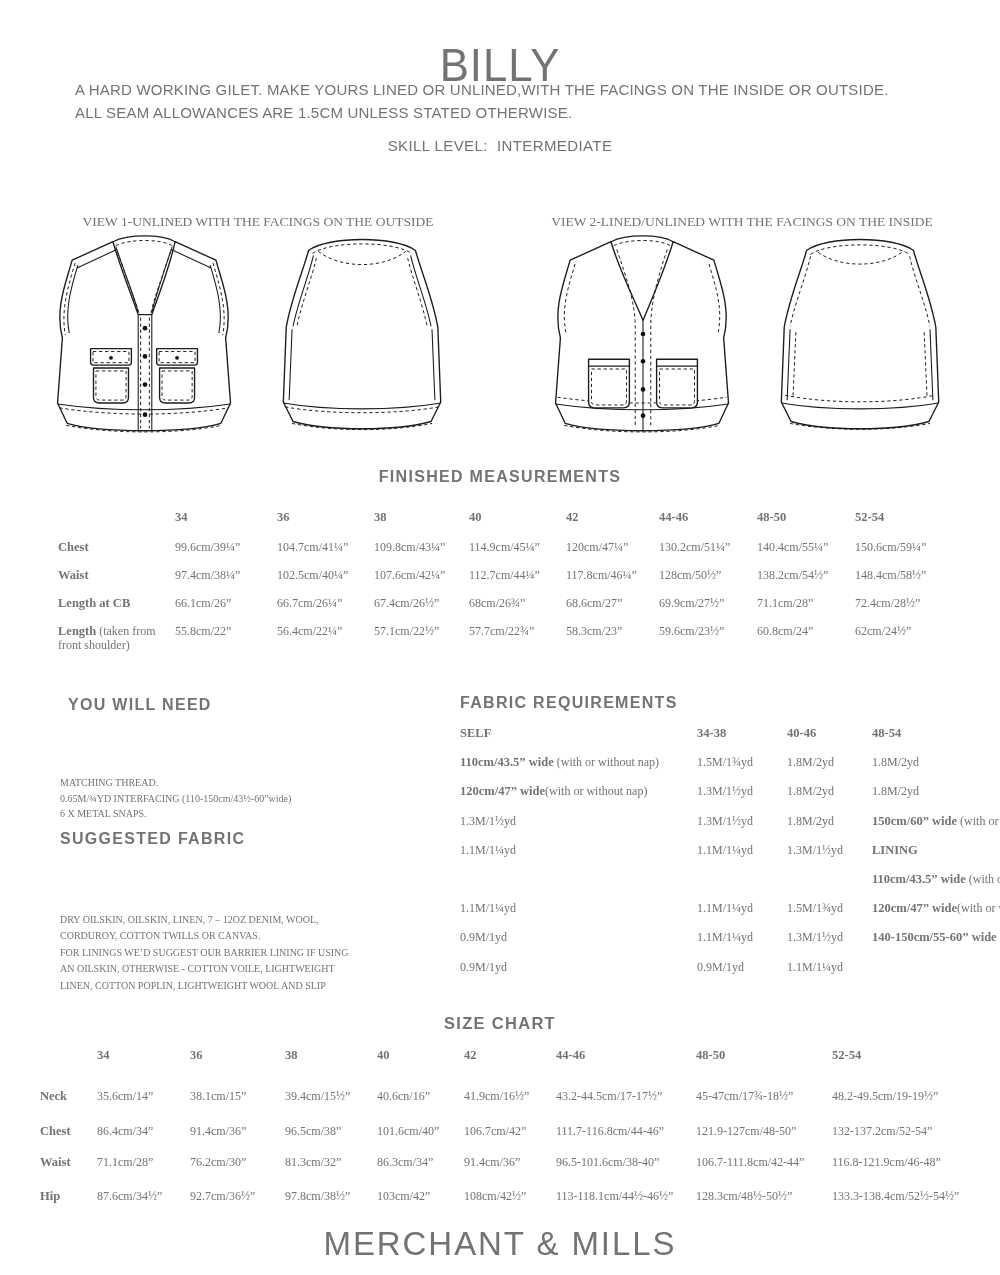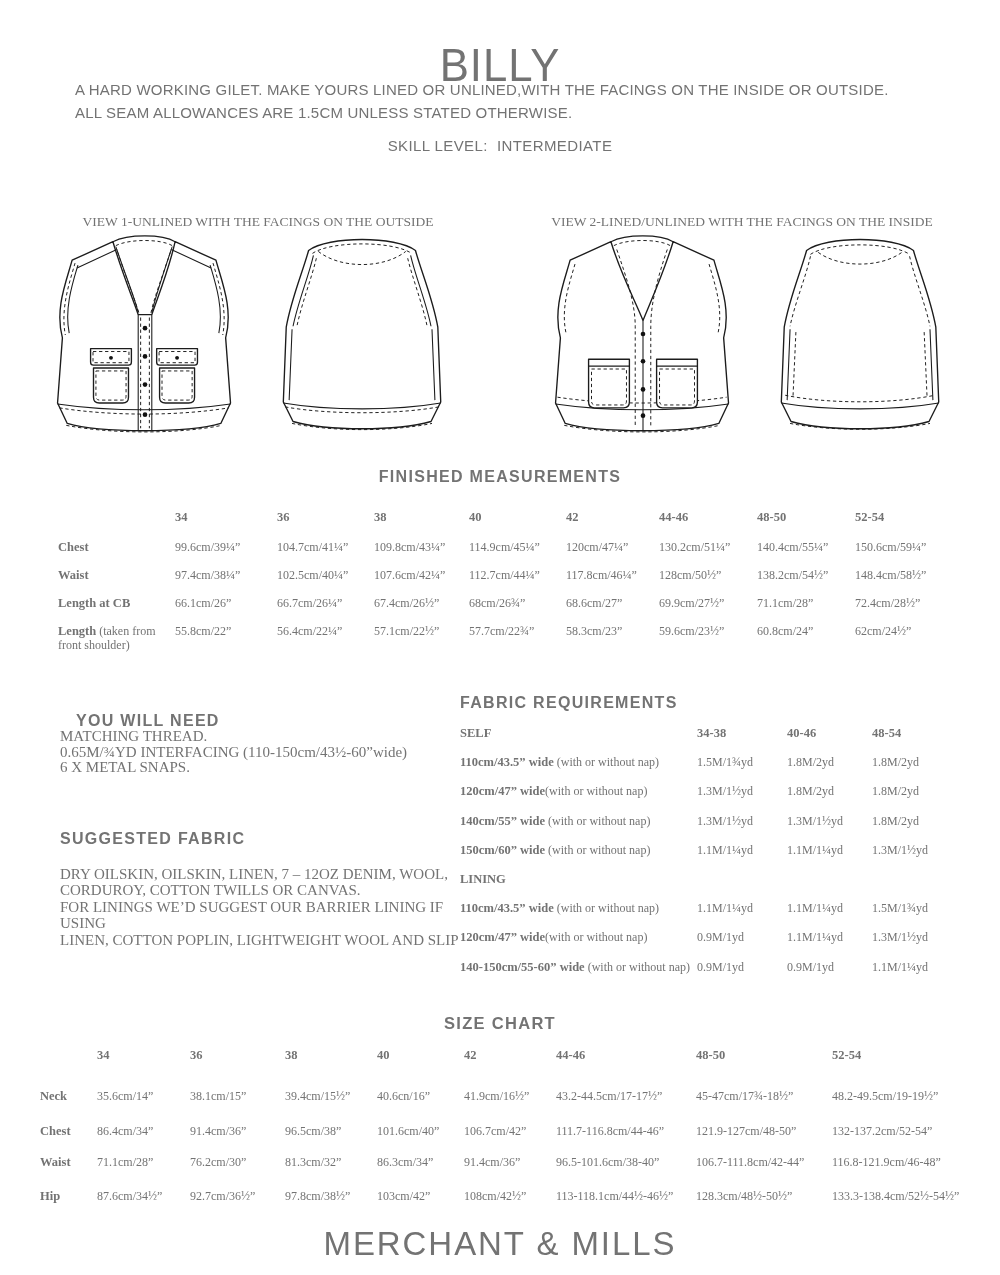--- a/index.html
+++ b/index.html
@@ -41,21 +41,21 @@
 
   .fm{left:58px;top:510px;width:900px;
       grid-template-columns:117px 102px 97px 95px 97px 93px 98px 98px 1fr;
       grid-template-rows:30px 28px 28px 28px 1fr;}
   .sc{left:40px;top:1048px;width:958px;
       grid-template-columns:57px 93px 95px 92px 87px 92px 140px 136px 1fr;
       grid-template-rows:41px 35px 31px 34px 1fr;}
   .fr{left:460px;top:726px;width:538px;
       grid-template-columns:237px 90px 85px 1fr;grid-auto-rows:29.2px;}
 
-  .block{position:absolute;font-size:15px;line-height:16.4px;}
+  .block{position:absolute;font-size:10px;line-height:16.4px;margin-top:46px;}
   .ywn-text{left:60px;top:729px;width:400px;line-height:15.6px;}
   .sf-text{left:60px;top:866px;width:400px;}
 
   .footer{position:absolute;top:1224px;left:0;width:1000px;text-align:center;
           font-family:"Liberation Sans",sans-serif;font-size:34px;letter-spacing:2px;
           transform:scaleX(.97);}
 </style>
 </head>
 <body>
 
@@ -191,32 +191,33 @@
     <div class="c">55.8cm/22”</div>
     <div class="c">56.4cm/22¼”</div>
     <div class="c">57.1cm/22½”</div>
     <div class="c">57.7cm/22¾”</div>
     <div class="c">58.3cm/23”</div>
     <div class="c">59.6cm/23½”</div>
     <div class="c">60.8cm/24”</div>
     <div class="c">62cm/24½”</div>
   </div>
 
-  <div class="hd" style="left:76px;top:696px;margin-top:16px;">YOU WILL NEED</div>
+  <div class="hd" style="left:68px;top:696px;">YOU WILL NEED</div>
   <div class="block ywn-text">
     <div>MATCHING THREAD.</div>
     <div>0.65M/¾YD INTERFACING (110-150cm/43½-60”wide)</div>
     <div>6 X METAL SNAPS.</div>
   </div>
 
   <div class="hd" style="left:60px;top:830px;">SUGGESTED FABRIC</div>
   <div class="block sf-text">
     <div>DRY OILSKIN, OILSKIN, LINEN, 7 – 12OZ DENIM, WOOL,</div>
     <div>CORDUROY, COTTON TWILLS OR CANVAS.</div>
     <div>FOR LININGS WE’D SUGGEST OUR BARRIER LINING IF USING</div>
+    <div>AN OILSKIN, OTHERWISE - COTTON VOILE, LIGHTWEIGHT</div>
     <div>LINEN, COTTON POPLIN, LIGHTWEIGHT WOOL AND SLIP</div>
   </div>
 
   <div class="hd" style="left:460px;top:694px;">FABRIC REQUIREMENTS</div>
 
   <div class="grid fr">
     <div class="lab">SELF</div>
     <div class="h">34-38</div>
     <div class="h">40-46</div>
     <div class="h">48-54</div>
@@ -224,21 +225,20 @@
     <div class="lab" style="white-space:nowrap;"><b>110cm/43.5” wide</b><span class="note"> (with or without nap)</span></div>
     <div class="c">1.5M/1¾yd</div>
     <div class="c">1.8M/2yd</div>
     <div class="c">1.8M/2yd</div>
 
     <div class="lab" style="white-space:nowrap;"><b>120cm/47” wide</b><span class="note">(with or without nap)</span></div>
     <div class="c">1.3M/1½yd</div>
     <div class="c">1.8M/2yd</div>
     <div class="c">1.8M/2yd</div>
 
-    <div class="lab" style="white-space:nowrap;"><b>140cm/55” wide</b><span class="note"> (with or without nap)</span></div>
     <div class="c">1.3M/1½yd</div>
     <div class="c">1.3M/1½yd</div>
     <div class="c">1.8M/2yd</div>
 
     <div class="lab" style="white-space:nowrap;"><b>150cm/60” wide</b><span class="note"> (with or without nap)</span></div>
     <div class="c">1.1M/1¼yd</div>
     <div class="c">1.1M/1¼yd</div>
     <div class="c">1.3M/1½yd</div>
 
     <div class="lab">LINING</div>

